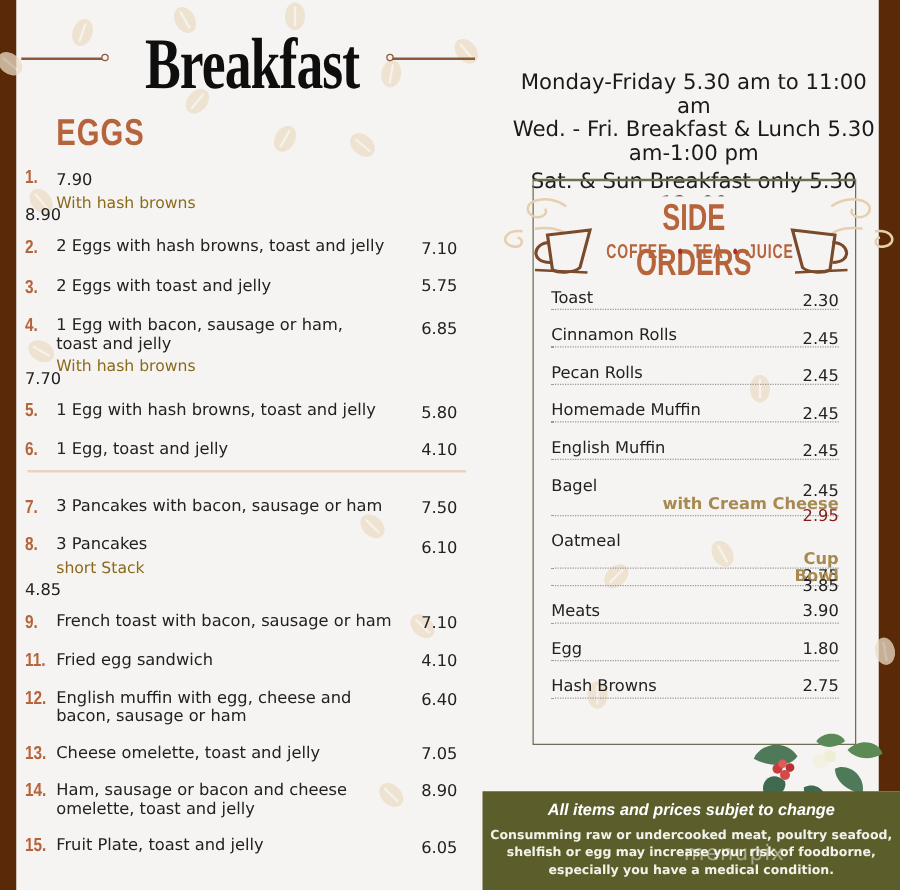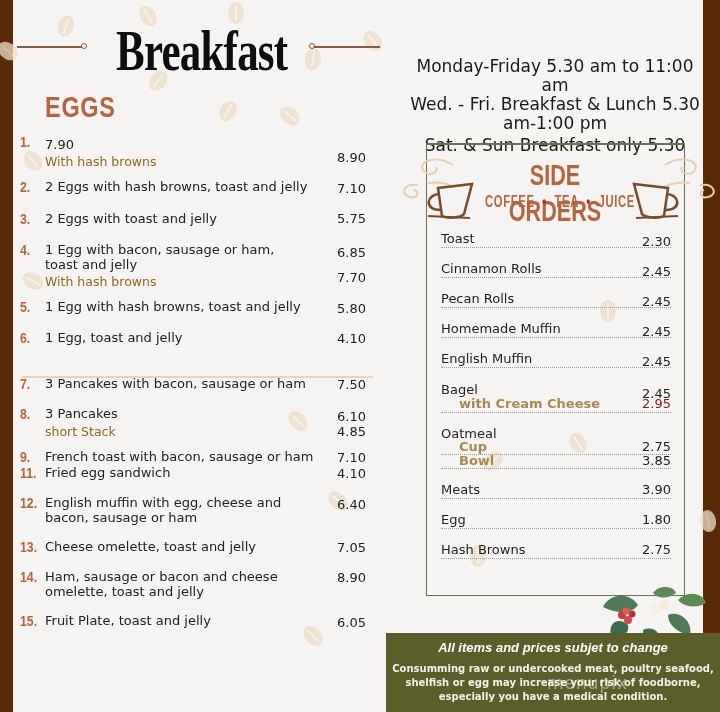--- a/index.html
+++ b/index.html
@@ -42,21 +42,21 @@
   .menu { position: absolute; left: 20px; top: 134px; width: 355px; }
   .item { position: relative; display: flex; align-items: flex-start; }
   .num {
     width: 25px; flex: 0 0 25px;
     font-family: "Liberation Sans", sans-serif; font-weight: bold;
     color: #b5643c; font-size: 15px; line-height: 16px;
     transform: scaleX(0.82); transform-origin: left top;
   }
   .desc { flex: 1; font-size: 13px; line-height: 15px; color: #222; }
   .price { width: 38px; text-align: left; font-size: 13px; line-height: 15px; color: #222; }
-  .sub { display: flex; }
+  .sub { display: flex; flex-direction: column; }
   .sub .sub-label { flex: 1; padding-left: 25px; color: #8a6a1a; font-size: 12.5px; line-height: 15px; }
   .divider { position: absolute; left: 22px; width: 351px; top: 376px; height: 2px; background: #ead2bc; }
 
   
   .side-box { position: absolute; left: 426px; top: 143px; width: 259px; height: 453px; border: 1.5px solid #6e6e52; border-top: 2px solid #6e6e52; }
   .side-title {
     position: absolute; left: 483px; top: 157px; width: 170px; text-align: center;
     font-family: "Liberation Sans", sans-serif; font-weight: bold; font-size: 30px;
     color: #b5643c; transform: scaleX(0.72); transform-origin: center top;
     background: #f6f4f2; line-height: 36px; left: 455px; width: 200px;
@@ -187,21 +187,21 @@
     <span class="price" style="margin-top:4px">4.85</span>
   </div>
 
   <div class="item" style="margin-top:10px">
     <span class="num">9.</span>
     <span class="desc" style="white-space:nowrap">French toast with bacon, sausage or ham</span>
     <span class="price" style="margin-top:1px">7.10</span>
   </div>
 
 
-  <div class="item" style="">
+  <div class="item" style="margin-top:15px">
     <span class="num">11.</span>
     <span class="desc">Fried egg sandwich</span>
     <span class="price" style="margin-top:1px">4.10</span>
   </div>
 
   <div class="item" style="margin-top:14px">
     <span class="num">12.</span>
     <span class="desc" style="padding-right:30px">English muffin with egg, cheese and bacon, sausage or ham</span>
     <span class="price" style="margin-top:2px">6.40</span>
   </div>

